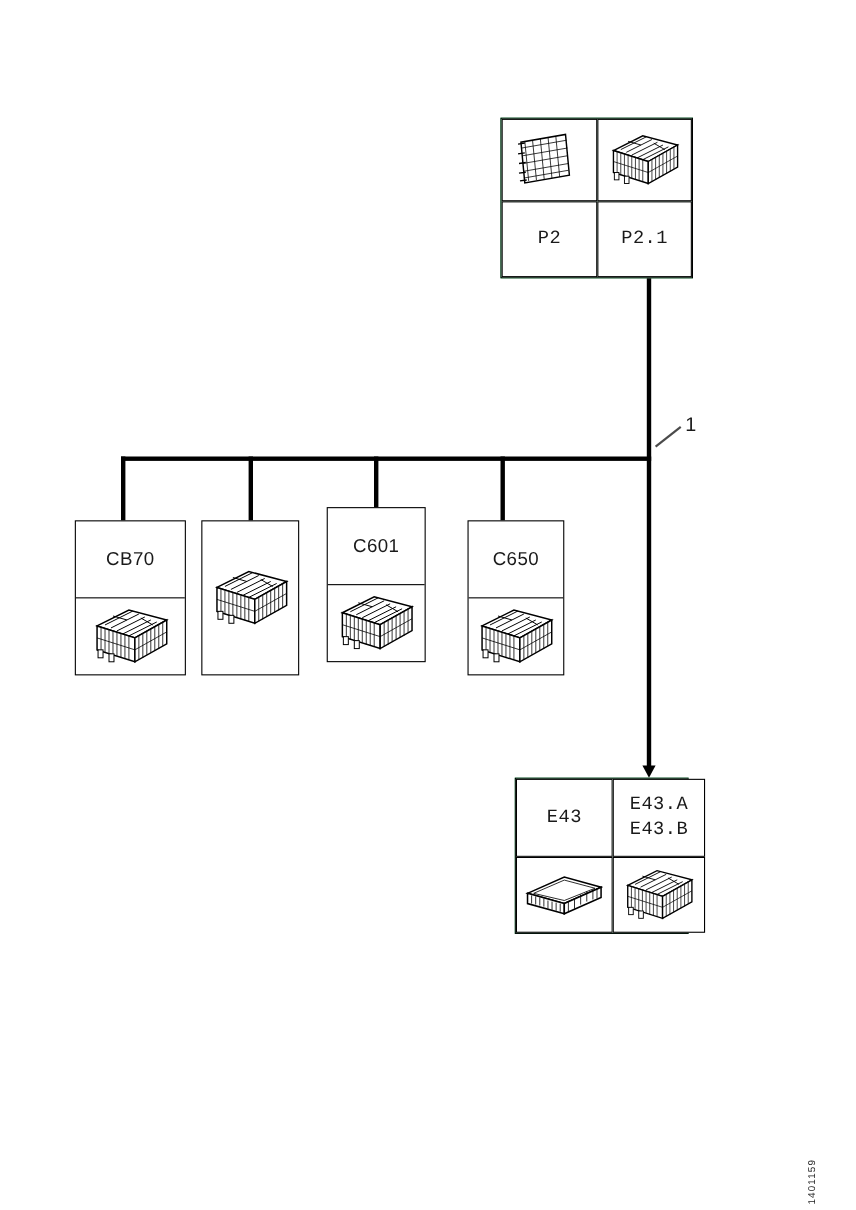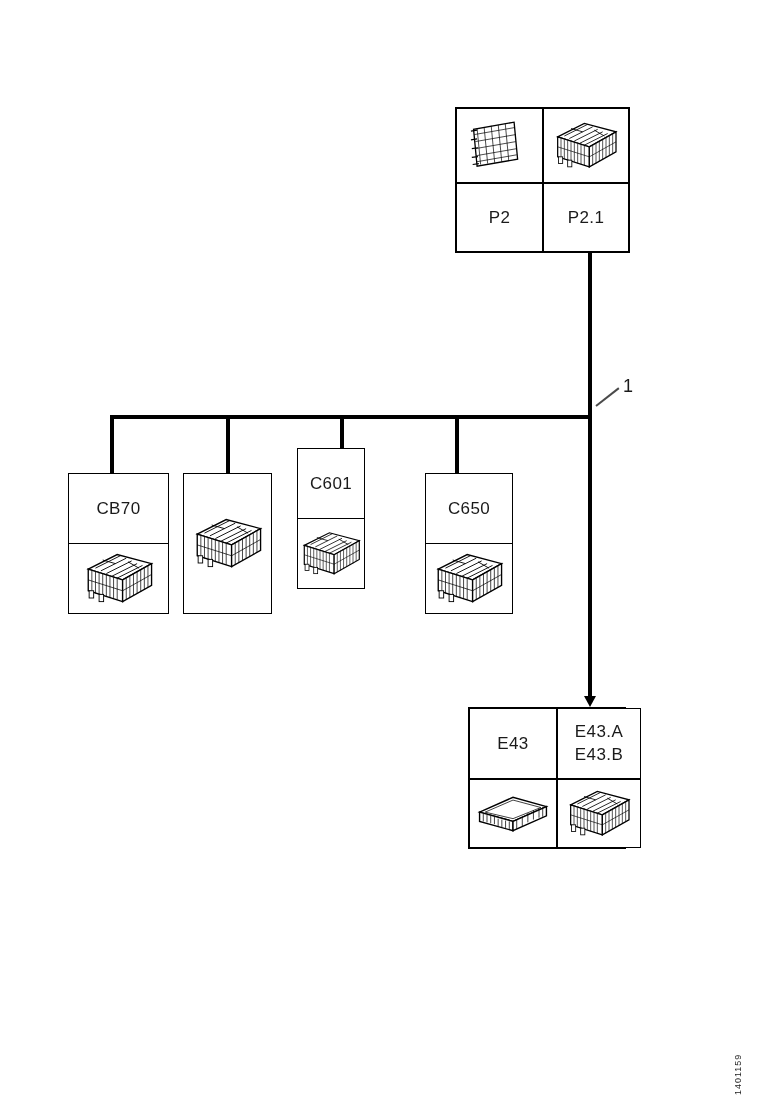--- a/index.html
+++ b/index.html
@@ -1,21 +1,21 @@
 <!DOCTYPE html>
 <html><head>
 <meta charset="utf-8">
 <style>
   * { margin:0; padding:0; box-sizing:border-box; }
   html, body { background:#fff; }
   .page {
     position:relative; width:778px; height:1100px; background:#ffffff;
     font-family:"Liberation Sans", sans-serif; color:#1a1a1a; overflow:hidden;
   }
-  .cellgrid { position:absolute; display:grid; border:1px solid #000; background:#22c55e; }
+  .cellgrid { position:absolute; display:grid; border:1px solid #000; background:#22c55e;font-family:Liberation Mono, monospace; }
   .cell { border:1px solid #000; display:flex; align-items:center; justify-content:center; background:#fff; }
   .lbl { font-size:17px; letter-spacing:0.4px; color:#1a1a1a; }
   .stacked { display:flex; flex-direction:column; align-items:center; line-height:1.35; }
   .line { position:absolute; background:#000; }
   .cbox { position:absolute; border:1px solid #000; background:#fff; display:flex; flex-direction:column; }
   .cbox .label-cell { height:70px; border-bottom:1px solid #000; display:flex; align-items:center; justify-content:center; }
   .cbox .icon-cell { flex:1; display:flex; align-items:center; justify-content:center; }
   .arrow-down { position:absolute; width:0; height:0;
     border-left:6px solid transparent; border-right:6px solid transparent; border-top:11px solid #000; }
   .callout-label { position:absolute; font-size:18px; color:#1a1a1a; }
@@ -158,21 +158,21 @@
   </div>
 
   <div class="cbox" style="left:183px; top:473px; width:89px; height:141px;">
     <div class="icon-cell">
       <svg class="icon" width="76" height="60" viewBox="0 0 84 66">
           <use href="#sym-connector"></use>
         </svg>
     </div>
   </div>
 
-  <div class="cbox" style="left:297px; top:448px; width:68px; height:141px;">
+  <div class="cbox" style="left:297px; top:461px; width:90px; height:141px;">
     <div class="label-cell lbl">C601</div>
     <div class="icon-cell">
       <svg class="icon" width="76" height="60" viewBox="0 0 84 66">
           <use href="#sym-connector"></use>
         </svg>
     </div>
   </div>
 
   <div class="cbox" style="left:425px; top:473px; width:88px; height:141px;text-align:right;">
     <div class="label-cell lbl">C650</div>

